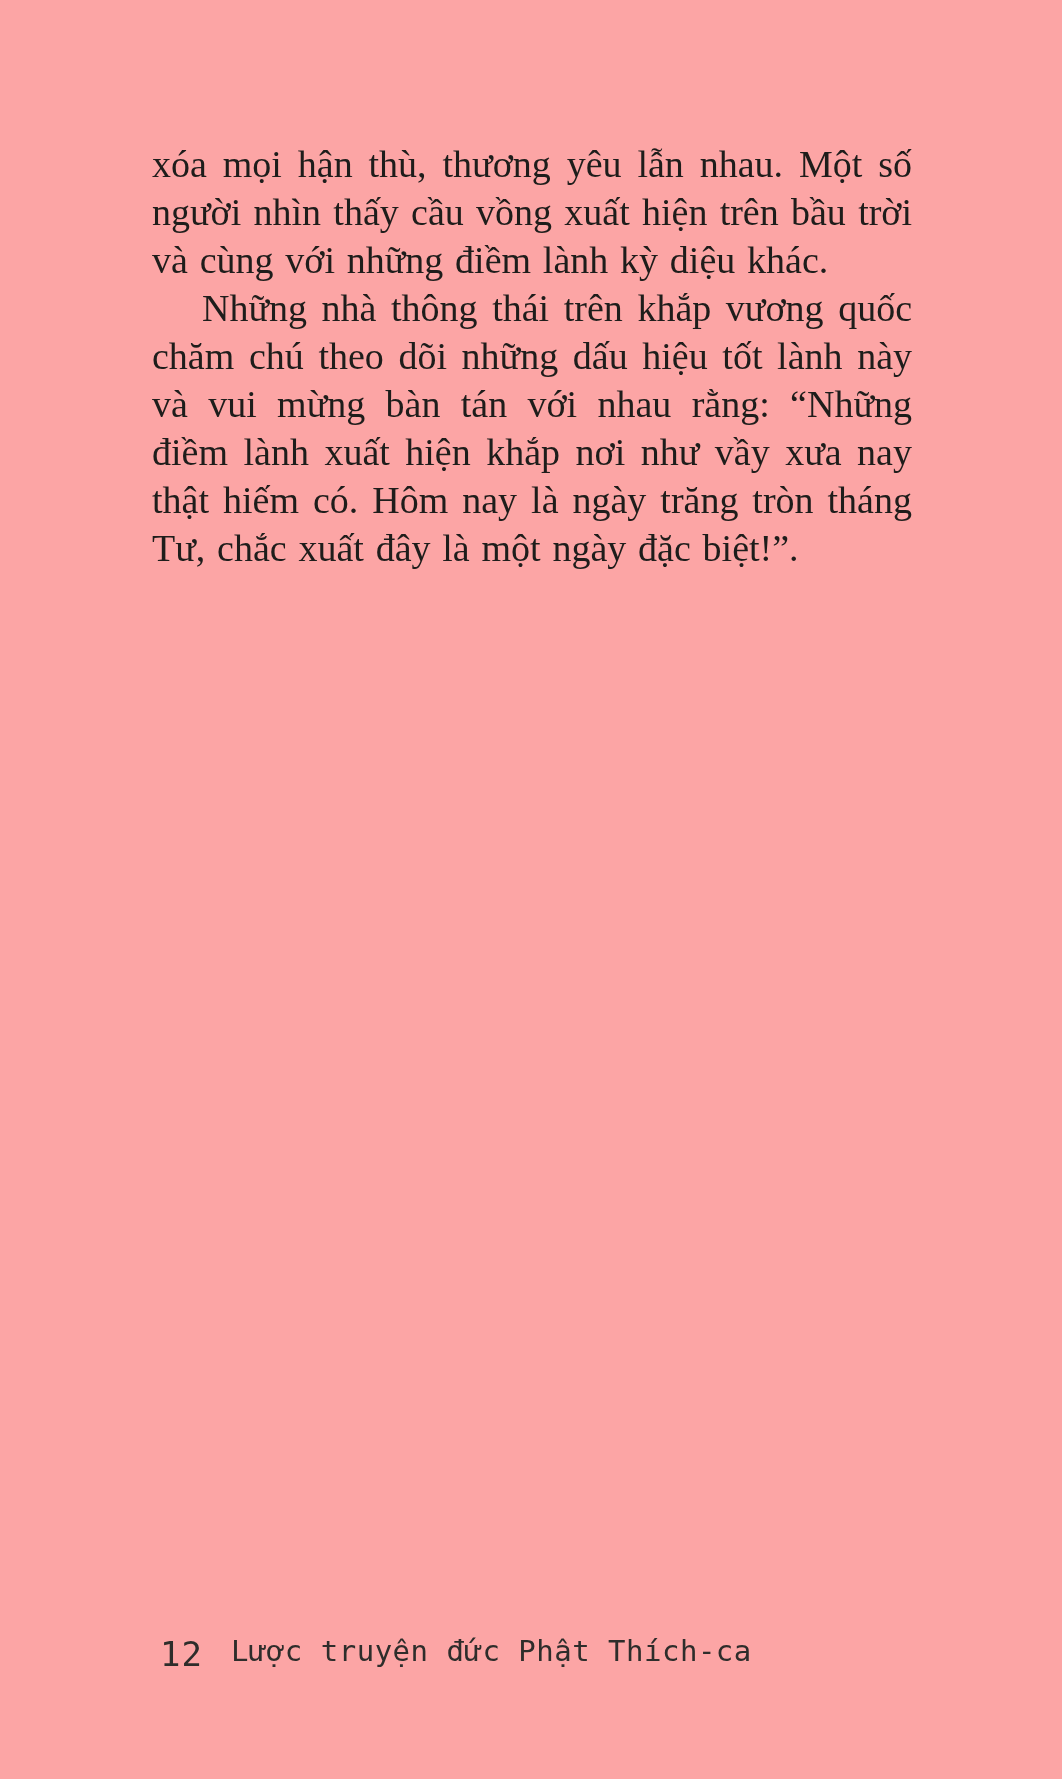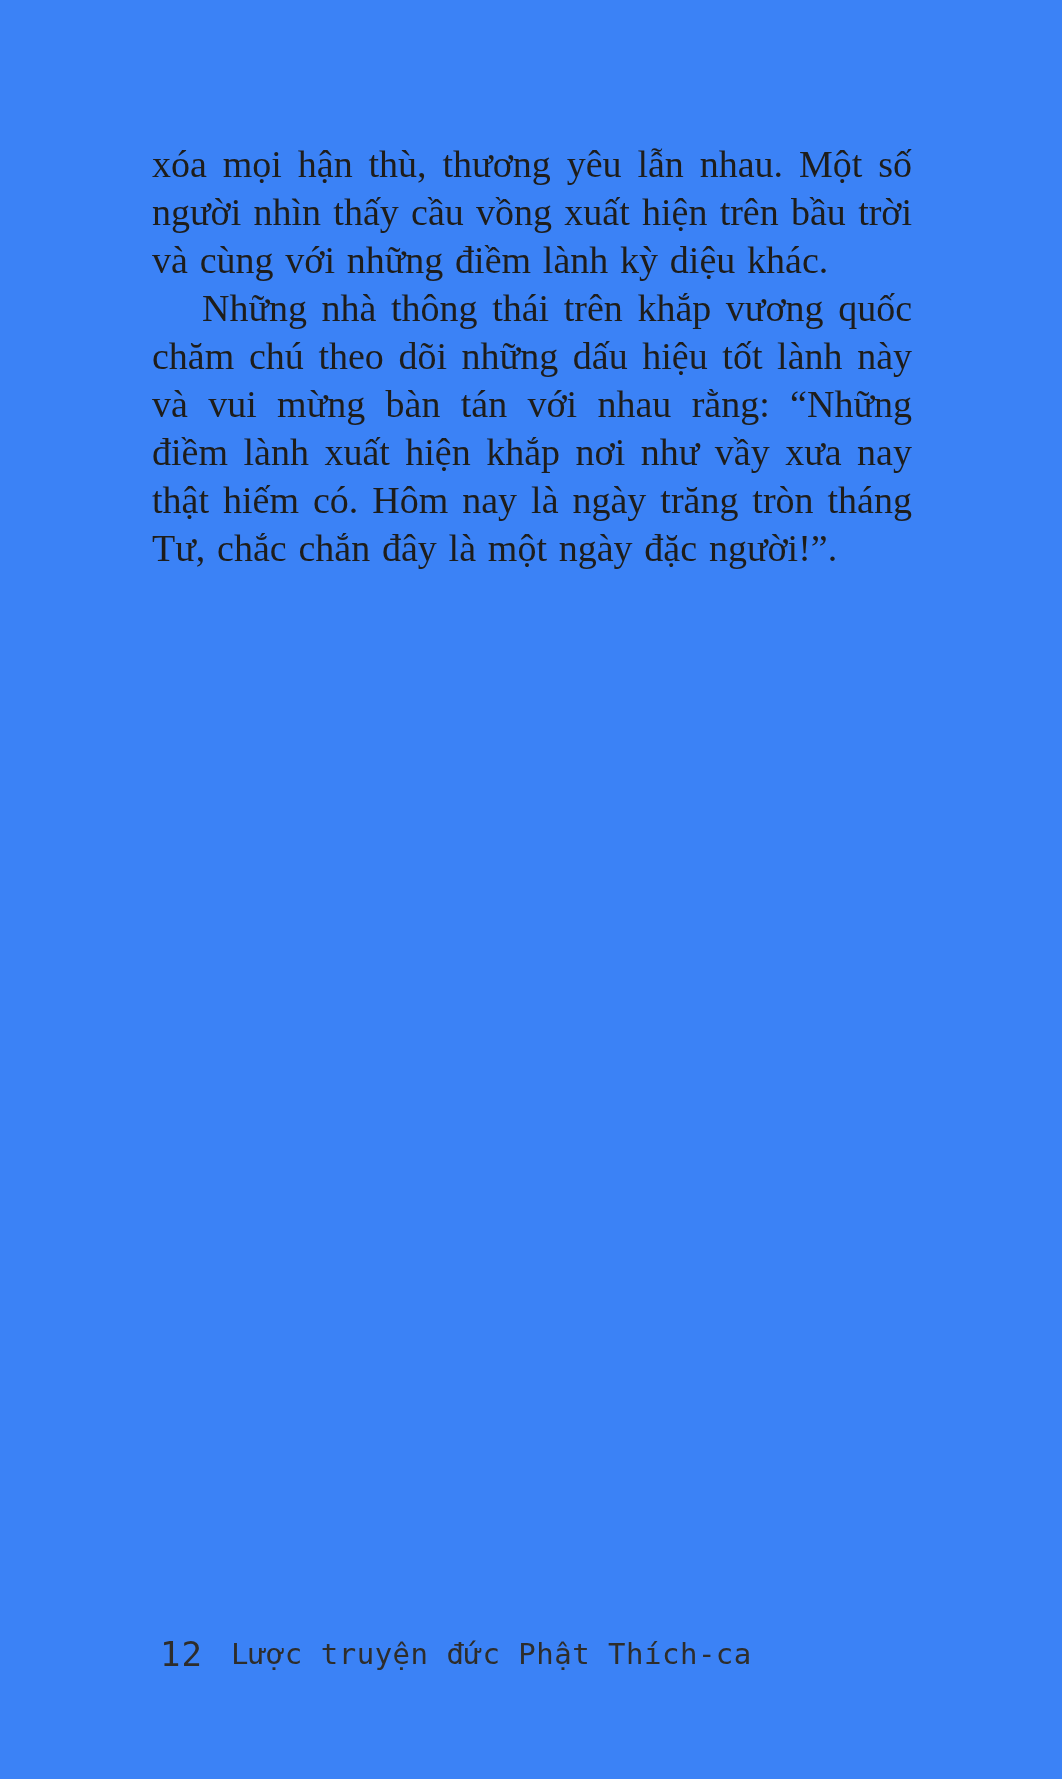--- a/index.html
+++ b/index.html
@@ -4,21 +4,21 @@
 <style>
   html, body {
     margin: 0;
     padding: 0;
     background: #ffffff;
   }
   .page {
     position: relative;
     width: 1062px;
     height: 1779px;
-    background: #3b82f6;
+    background: #fca5a5;
     overflow: hidden;
     font-family: "Liberation Serif", "DejaVu Serif", serif;
   }
   .text-block {
     position: absolute;
     left: 152px;
     top: 140px;
     width: 760px;
     color: #1e1d1b;
     font-size: 38px;
@@ -31,42 +31,42 @@
     word-spacing: 0.06em;
   }
   .text-block p.indented {
     text-indent: 50px;
   }
   .footer {
     position: absolute;
     left: 160px;
     top: 1634px;
     display: flex;
-    align-items: center;
+    align-items: flex-start;
     gap: 28px;
     color: #2e2d2b;
     font-family: "DejaVu Sans Mono", "Liberation Mono", monospace;
   }
   .footer .page-number {
     font-size: 34px;
     letter-spacing: 1px;
   }
   .footer .running-title {
     font-size: 29px;
     letter-spacing: 0.5px;
   }
 </style>
 </head>
 <body>
 
 <div class="page">
 
   <div class="text-block">
     <p>xóa mọi hận thù, thương yêu lẫn nhau. Một số người nhìn thấy cầu vồng xuất hiện trên bầu trời và cùng với những điềm lành kỳ diệu khác.</p>
-    <p class="indented">Những nhà thông thái trên khắp vương quốc chăm chú theo dõi những dấu hiệu tốt lành này và vui mừng bàn tán với nhau rằng: “Những điềm lành xuất hiện khắp nơi như vầy xưa nay thật hiếm có. Hôm nay là ngày trăng tròn tháng Tư, chắc chắn đây là một ngày đặc người!”.</p>
+    <p class="indented">Những nhà thông thái trên khắp vương quốc chăm chú theo dõi những dấu hiệu tốt lành này và vui mừng bàn tán với nhau rằng: “Những điềm lành xuất hiện khắp nơi như vầy xưa nay thật hiếm có. Hôm nay là ngày trăng tròn tháng Tư, chắc xuất đây là một ngày đặc biệt!”.</p>
   </div>
 
   <div class="footer">
     <span class="page-number">12</span>
     <span class="running-title">Lược truyện đức Phật Thích-ca</span>
   </div>
 
 </div>
 
 </body></html>

